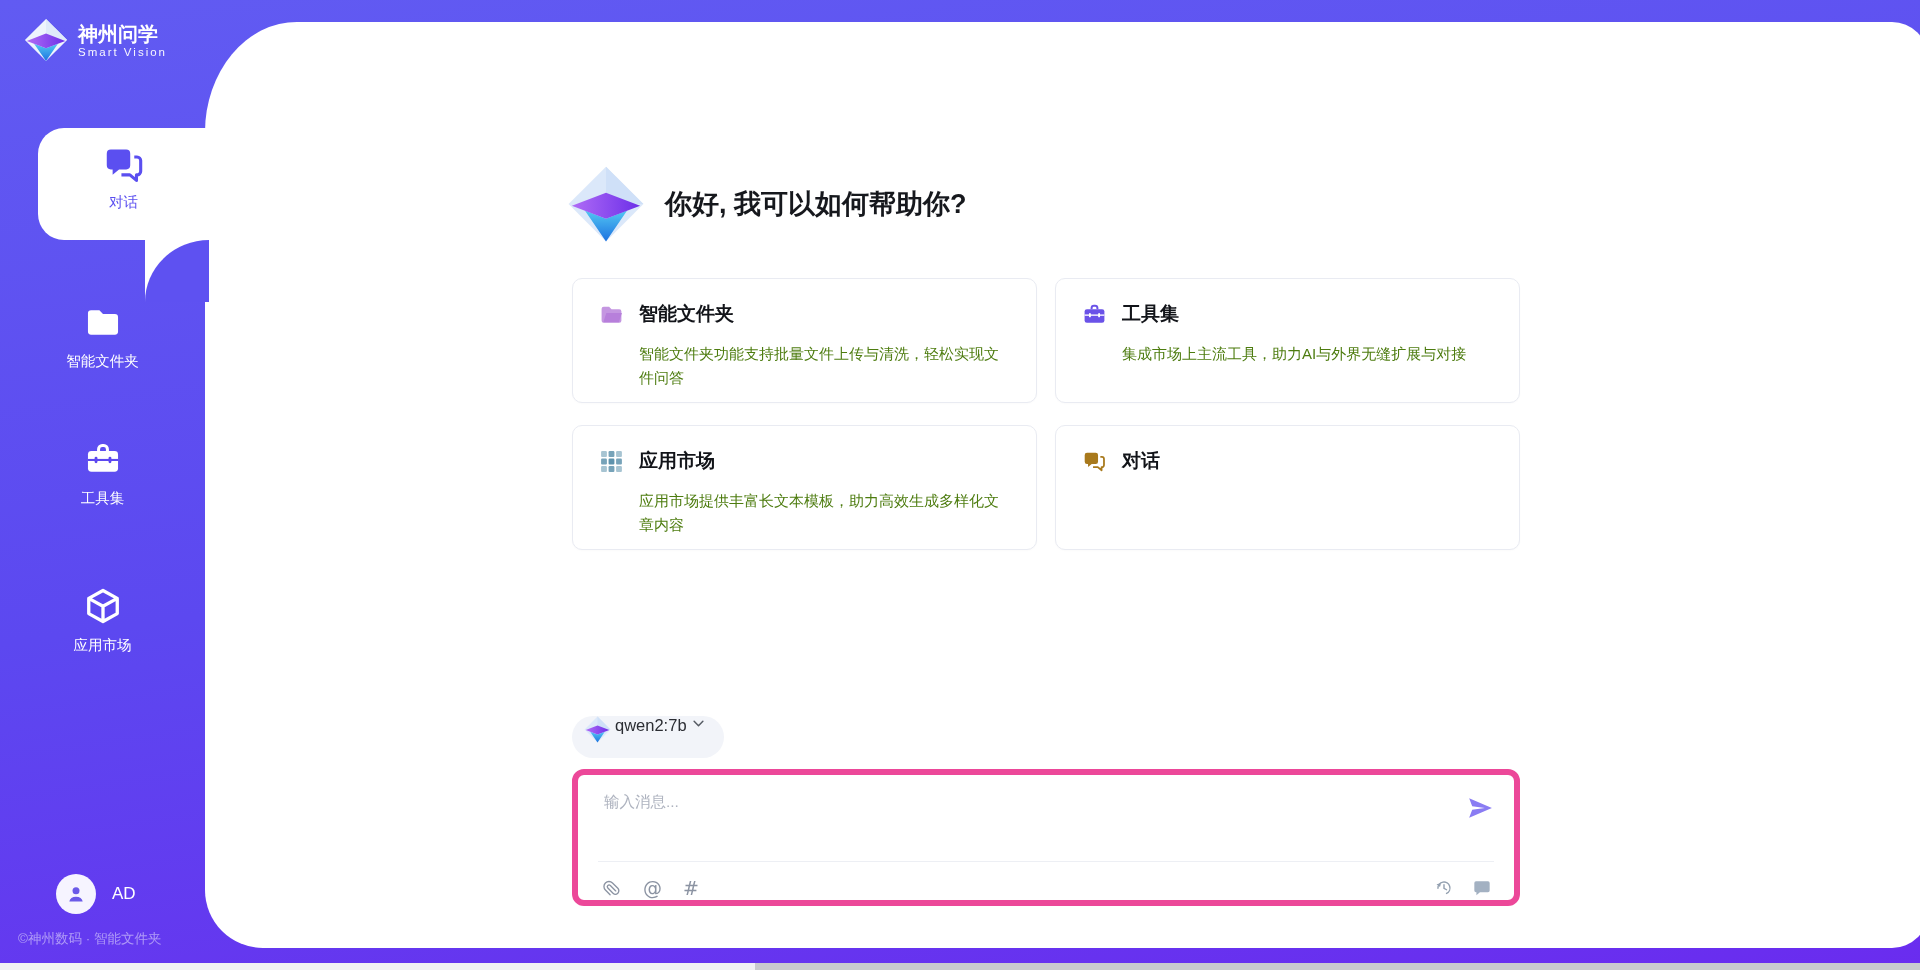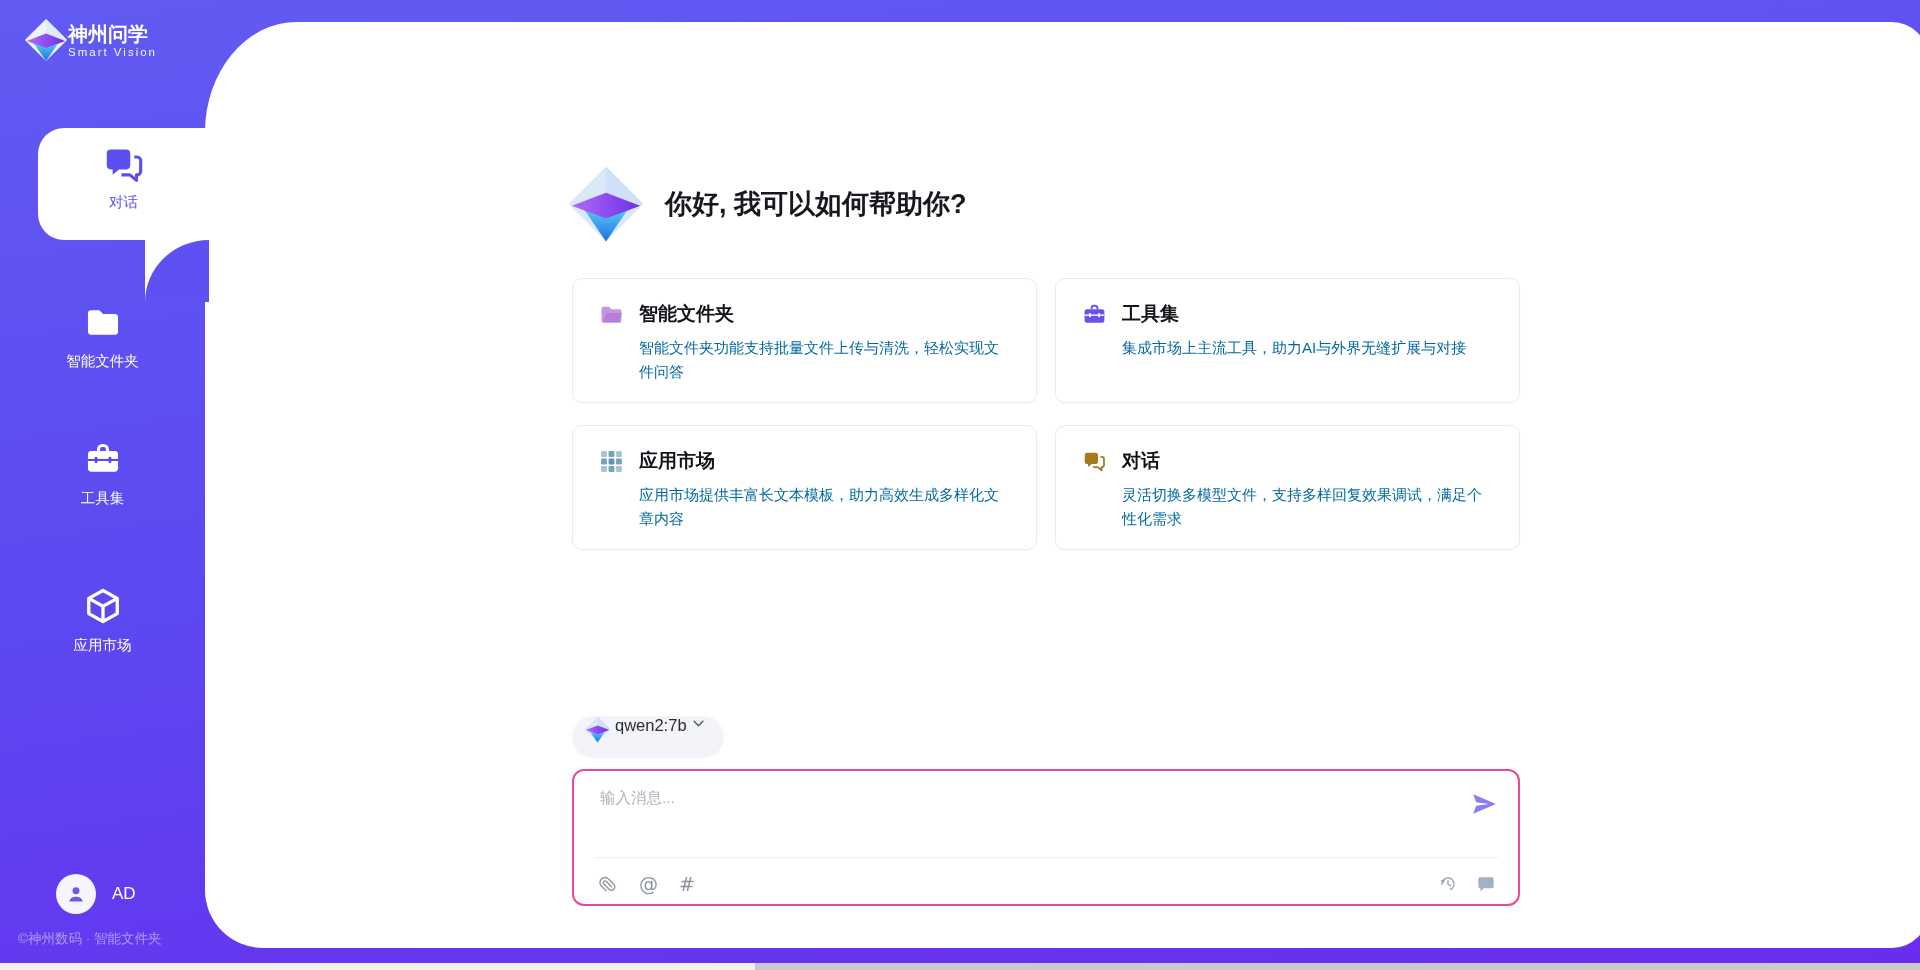--- a/index.html
+++ b/index.html
@@ -12,21 +12,21 @@
 
   
   .panel{
     position:absolute;left:205px;top:22px;width:1684px;height:926px;
     background:#ffffff;z-index:1;
     border-radius:92px 36px 36px 58px / 110px 36px 36px 58px;
     padding-left:39px;
   }
 
   
-  .brand{position:absolute;left:24px;top:18px;display:flex;align-items:center;z-index:3;}
+  .brand{position:absolute;left:24px;top:18px;display:flex;align-items:center;gap:10px;z-index:3;}
   .brand .logo{width:44px;height:44px;}
   .brand-name{color:#fff;font-size:20px;font-weight:bold;line-height:1.15;}
   .brand-sub{color:rgba(255,255,255,.95);font-size:11.5px;letter-spacing:2px;text-align:center;}
 
   .tab{
     position:absolute;left:38px;top:128px;width:171px;height:112px;background:#fff;
     border-radius:26px 0 0 26px;z-index:2;text-align:center;cursor:pointer;
   }
   .tab .nav-icon{margin-top:15px;width:44px;height:44px;color:#5B4FF0;}
   .tab .nav-label{display:block;color:#5B4FF0;font-size:14.5px;margin-top:2px;}
@@ -54,35 +54,35 @@
 
   
   .cards{position:absolute;left:367px;top:256px;width:948px;display:grid;grid-template-columns:1fr 1fr;gap:22px 18px;}
   .card{
     background:#fff;border:1px solid #e9ebf2;border-radius:10px;height:125px;box-sizing:border-box;
     padding:22px 26px;cursor:pointer;box-shadow:0 1px 2px rgba(30,30,60,.02);
   }
   .card-head{display:flex;align-items:center;gap:15px;}
   .card-head svg{width:25px;height:25px;flex:none;}
   .card-title{font-size:19px;font-weight:bold;color:#121419;}
-  .card-desc{margin-left:40px;margin-top:9px;font-size:15px;color:#0369a1;line-height:1.63;max-width:386px;}
+  .card-desc{margin-left:40px;margin-top:15px;font-size:15px;color:#4d7c0f;line-height:1.63;max-width:386px;}
 
   
   .model-pill{
     position:absolute;left:367px;top:694px;height:42px;display:inline-flex;align-items:flex-start;gap:4px;
     background:#f2f4f9;border-radius:21px;padding:0 18px 0 12px;cursor:pointer;
   }
   .model-pill .logo{width:27px;height:27px;}
   .model-name{font-size:16.5px;color:#2b2d33;}
   .model-pill .chev{width:15px;height:15px;color:#565b63;}
 
   
   .composer{
     position:absolute;left:367px;top:747px;width:948px;height:137px;box-sizing:border-box;
-    border:2px solid #ec4899;border-radius:12px;background:#fff;
+    border:6px solid #ec4899;border-radius:12px;background:#fff;
   }
   .composer textarea{
     position:absolute;left:24px;top:15px;width:850px;height:60px;border:none;outline:none;resize:none;
     font-family:"Liberation Sans","DejaVu Sans",sans-serif;font-size:15.5px;color:#333;background:transparent;
   }
   .composer textarea::placeholder{color:#aeb3bf;}
   .send-btn{position:absolute;right:20px;top:20px;width:28px;height:28px;border:none;background:none;padding:0;cursor:pointer;color:#8A7CF3;}
   .send-btn svg{width:26px;height:26px;}
   .composer-divider{position:absolute;left:20px;right:20px;top:86px;height:1px;background:#edeff4;}
   .composer-toolbar{position:absolute;left:24px;right:22px;top:98px;height:30px;display:flex;align-items:center;}
@@ -173,21 +173,20 @@
       </div>
 
       <div class="card">
         <div class="card-head">
           <svg viewBox="0 0 24 24" style="color:#a8791c">
             <path d="M4.8,3.6h8.4a2.2,2.2 0 0 1 2.2,2.2v6.4a2.2,2.2 0 0 1 -2.2,2.2H9.3L5.8,17.3V14.4H4.8a2.2,2.2 0 0 1 -2.2,-2.2V5.8A2.2,2.2 0 0 1 4.8,3.6Z" fill="currentColor"></path>
             <path d="M17.6,7.6h1.5a2,2 0 0 1 2,2v5.8a2,2 0 0 1 -2,2h-0.3v3l-3.6,-3h-4.6" fill="none" stroke="currentColor" stroke-width="1.7" stroke-linejoin="round"></path>
           </svg>
           <span class="card-title">对话</span>
         </div>
-        <div class="card-desc">灵活切换多模型文件，支持多样回复效果调试，满足个性化需求</div>
       </div>
     </div>
 
     <div class="model-pill">
       <svg class="logo" viewBox="0 0 48 48">
         <polygon points="24,1 47,24 24,47 1,24" fill="#dbe8fa"></polygon>
         <polygon points="24,1 47,24 24,24" fill="#cfe0f8"></polygon>
         <polygon points="24,33 37,28 24,47 11,28" fill="url(#gCyan)"></polygon>
         <polygon points="3,25 24,17 45,25 24,33" fill="url(#gPurp)"></polygon>
       </svg>

